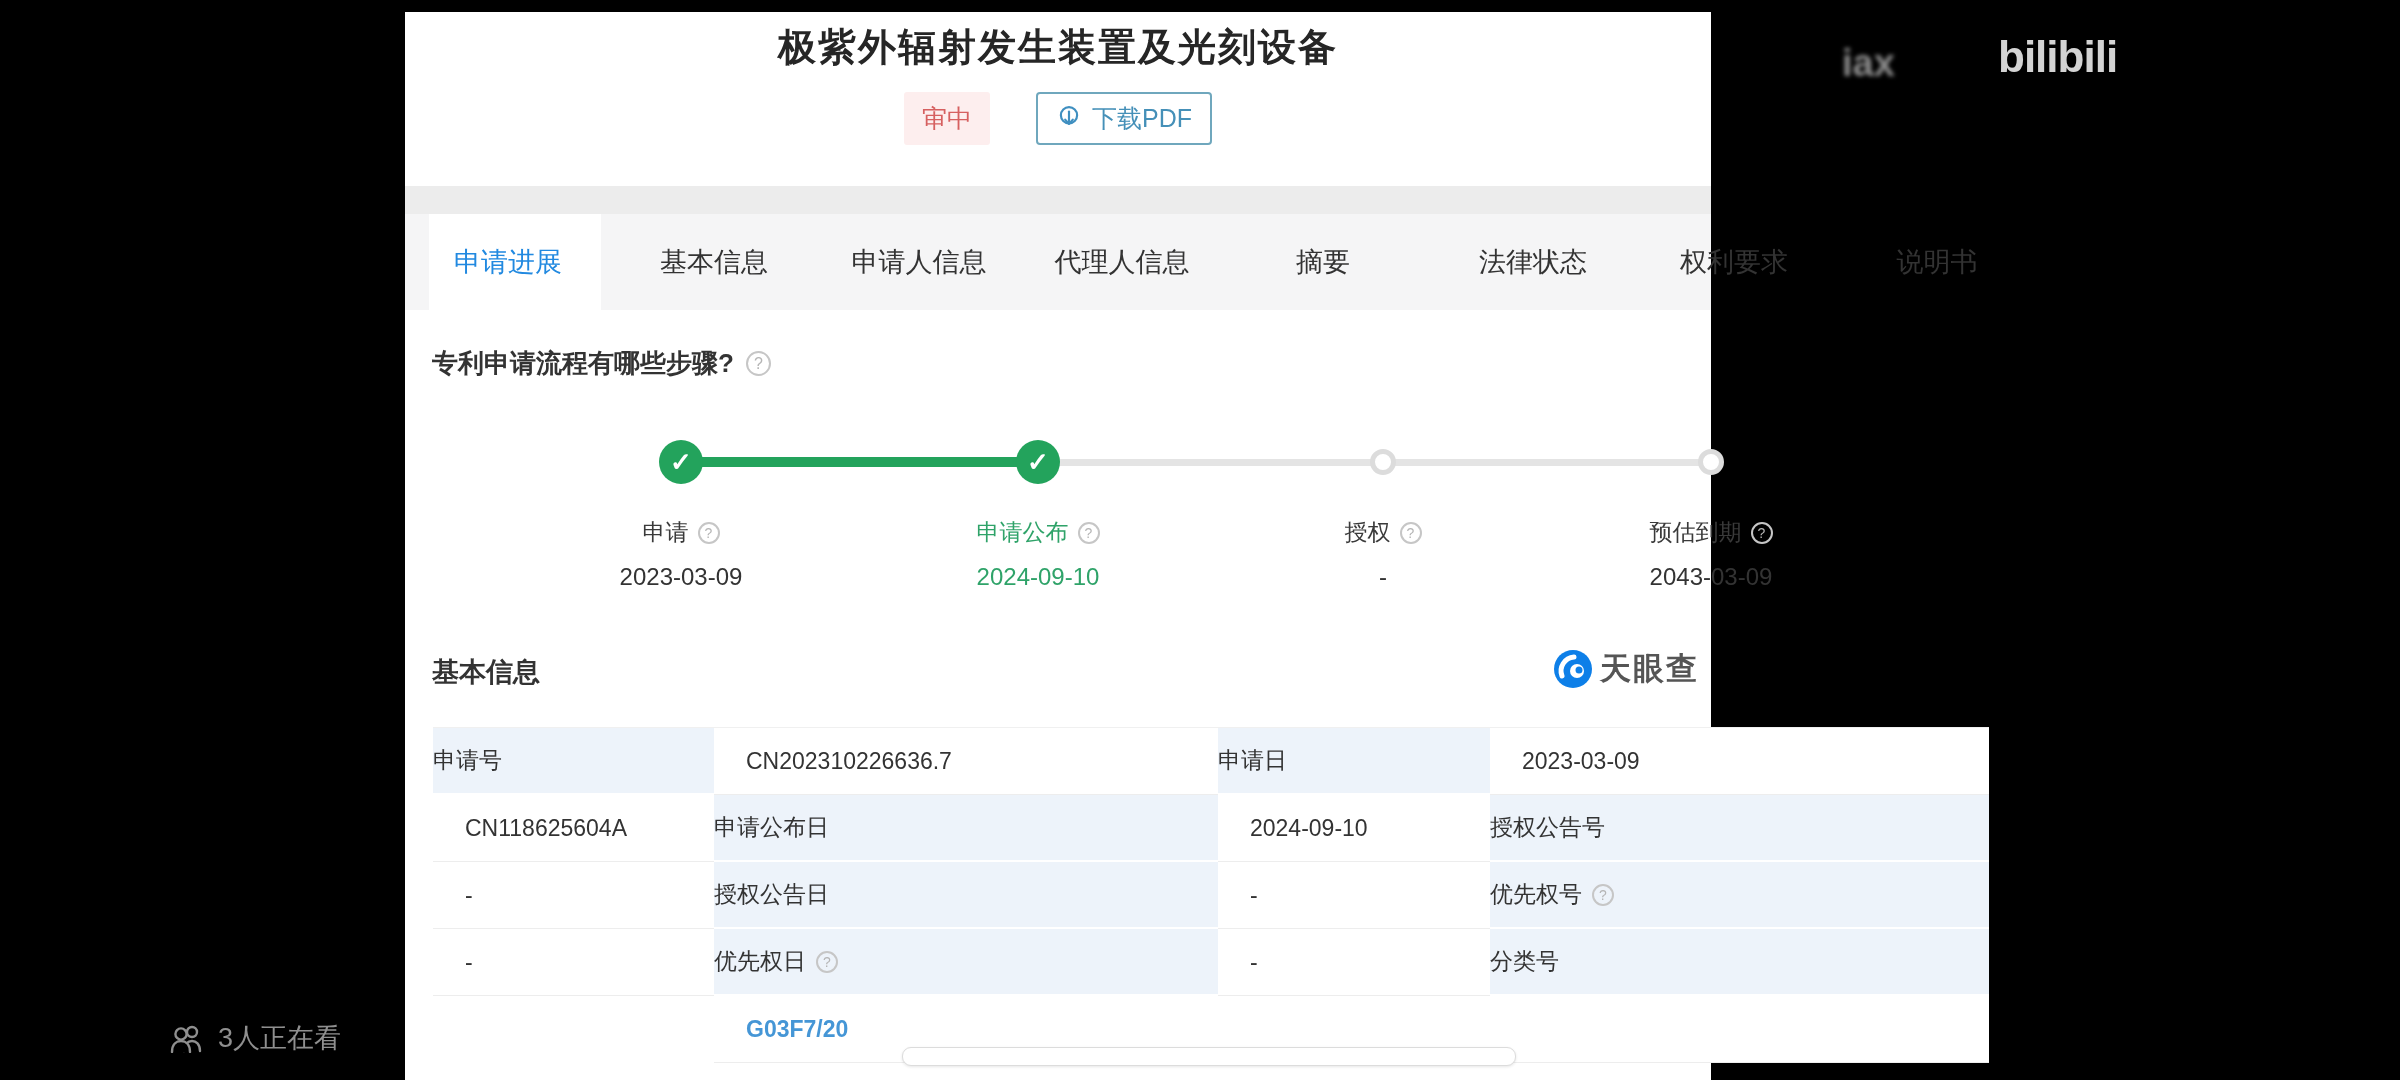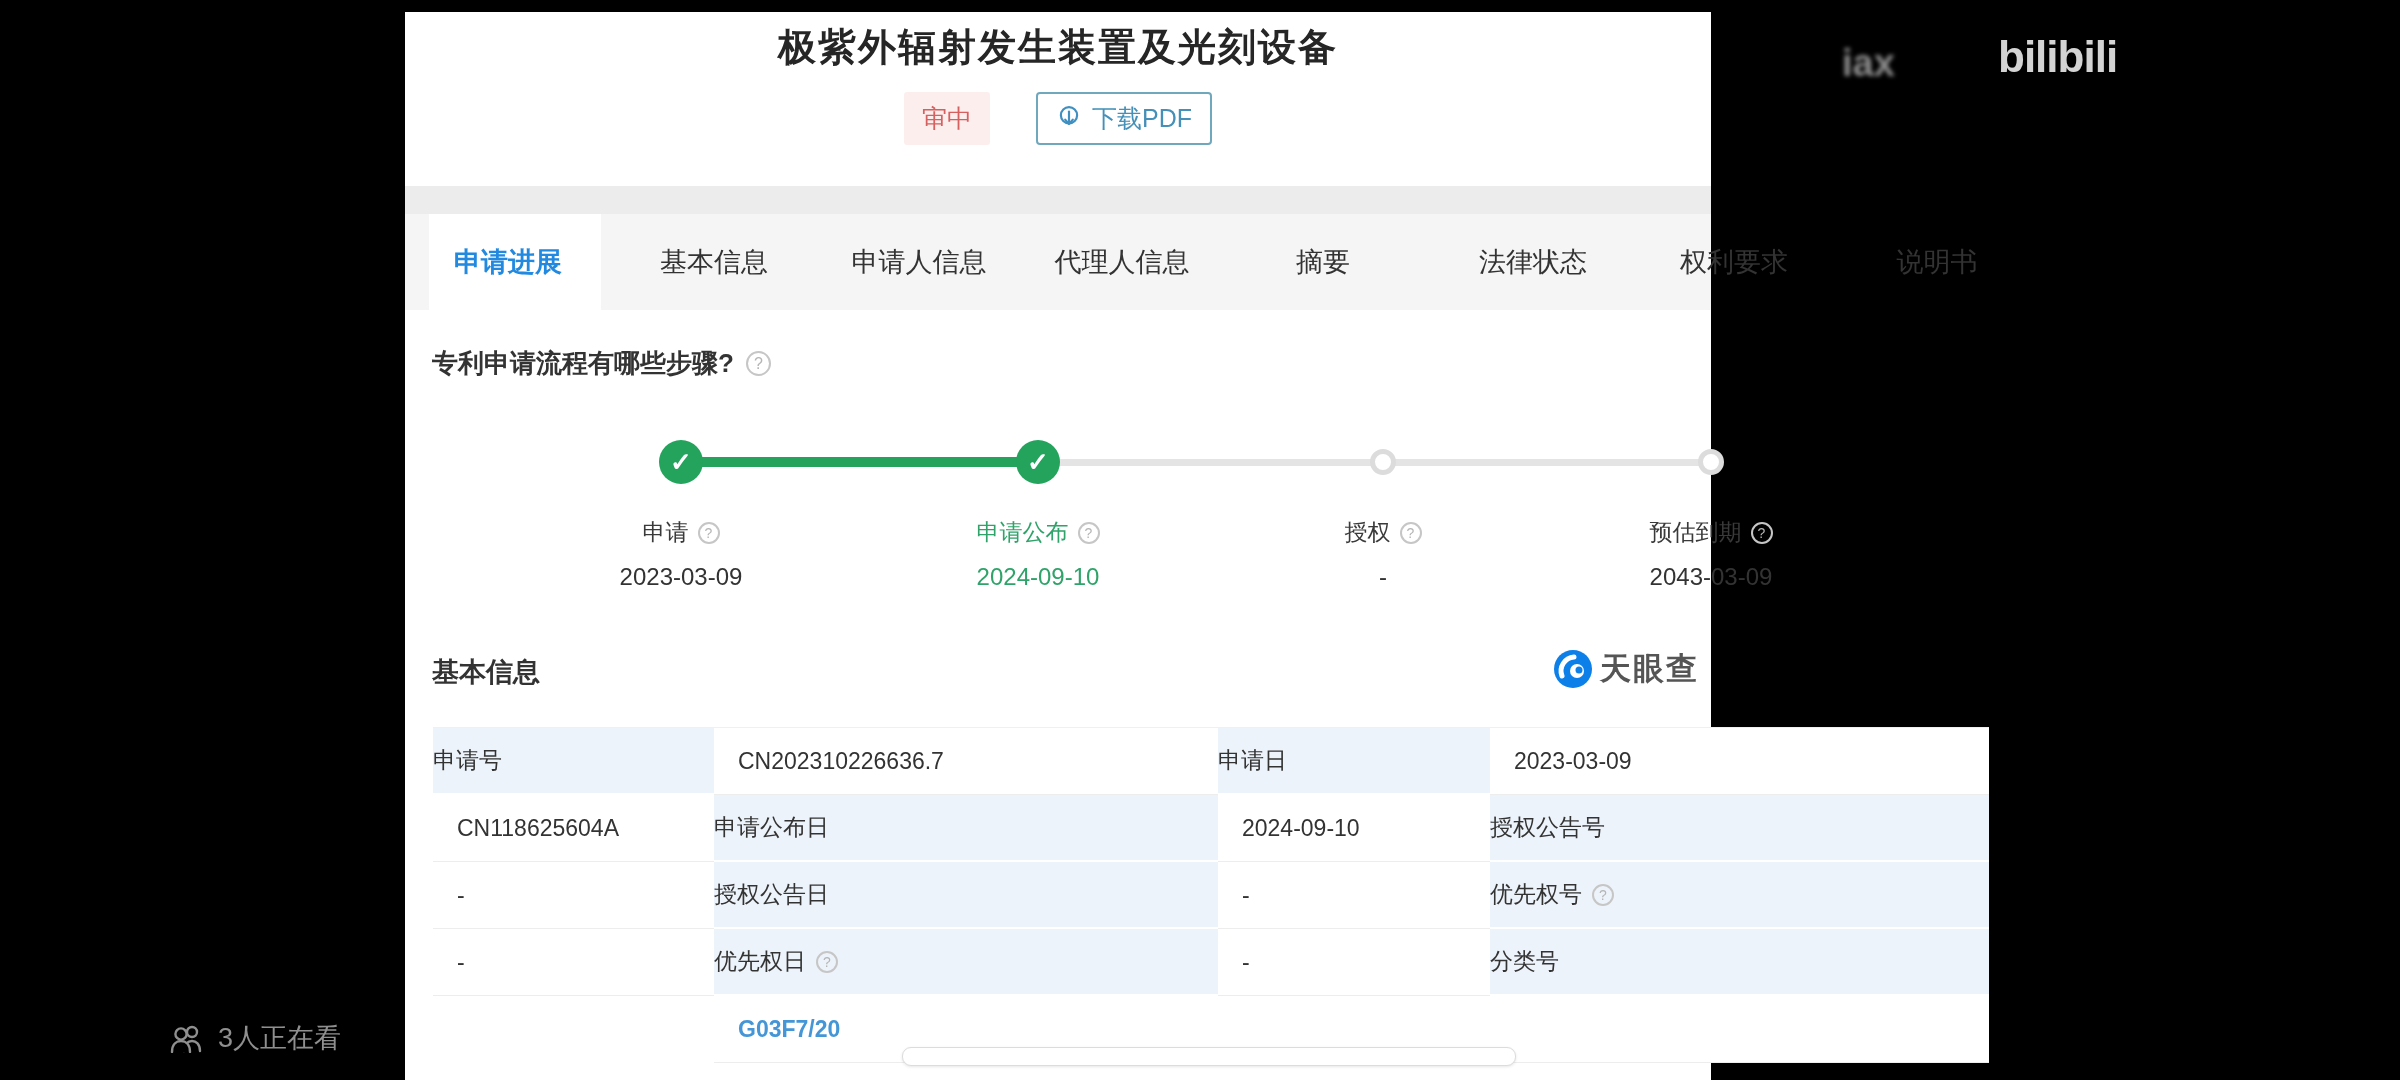--- a/index.html
+++ b/index.html
@@ -17,21 +17,21 @@
                 border:2px solid #6fa7bd;border-radius:4px;color:#4590b8;
                 font-size:25px;padding:8px 18px;cursor:pointer;font-family:inherit;}
 
   
   .tab-strip{position:absolute;left:0;right:0;top:174px;height:124px;background:#f5f5f6;}
   .tab-strip-top{position:absolute;left:0;right:0;top:0;height:28px;background:#ececec;}
   .active-tab-bg{position:absolute;left:24px;top:28px;width:172px;height:96px;background:#fff;}
   .tabs{position:absolute;left:0;top:28px;height:96px;width:100%;}
   .tab{position:absolute;top:0;height:96px;line-height:96px;transform:translateX(-50%);
        font-size:27px;color:#333;cursor:pointer;white-space:nowrap;}
-  .tab.active{color:#2189e0;font-weight:700;}
+  .tab.active{color:#2189e0;font-weight:400;}
 
   
   .progress-heading{position:absolute;left:27px;top:334px;font-size:26px;font-weight:700;
                     color:#333;display:flex;align-items:center;gap:12px;}
   .q-icon{display:inline-flex;width:22px;height:22px;border:2px solid #c6c6c6;border-radius:50%;
           color:#b5b5b5;font-size:14px;font-weight:400;align-items:center;justify-content:center;
           box-sizing:border-box;flex:0 0 auto;cursor:pointer;}
   .track{position:absolute;left:276px;top:447px;width:1030px;height:7px;background:#e4e4e4;border-radius:4px;}
   .track-done{position:absolute;left:276px;top:445px;width:357px;height:10px;background:#23a35c;border-radius:5px;}
   .dot-big{position:absolute;top:428px;width:44px;height:44px;border-radius:50%;background:#23a35c;
@@ -47,21 +47,21 @@
   
   .section-heading{position:absolute;left:27px;top:642px;font-size:27px;font-weight:700;color:#333;}
   .brand{position:absolute;right:12px;top:636px;display:flex;align-items:center;gap:7px;}
   .brand-text{font-size:31px;font-weight:700;color:#555;letter-spacing:2px;}
 
   .info-table{position:absolute;left:28px;top:715px;width:1556px;display:grid;
               grid-template-columns:281px 504px 272px 499px;grid-auto-rows:67px;
               border-top:1px solid #f0f0f0;}
   .cell{display:flex;align-items:center;font-size:23px;color:#333;box-sizing:border-box;}
   .cell.lbl{background:#edf3fa;border-bottom:2px solid #fff;gap:10px;}
-  .cell.val{background:#fff;padding-left:24px;border-bottom:1px solid #ededed;}
+  .cell.val{background:#fff;padding-left:32px;border-bottom:1px solid #ededed;}
   .cell.span3{grid-column:2/5;}
   .link-text{color:#4596d6;cursor:pointer;font-weight:bold;}
 
   .hscroll{position:absolute;left:497px;top:1035px;width:612px;height:17px;background:#fff;
            border:1px solid #dcdcdc;border-radius:9px;box-shadow:0 1px 3px rgba(0,0,0,.10);cursor:pointer;}
 
   
   .watch{position:absolute;left:170px;top:1020px;display:flex;align-items:center;gap:12px;
          color:#8f8f8f;font-size:27px;}
   .bili{position:absolute;left:1998px;top:32px;color:#d3d3d3;font-size:44px;font-weight:800;

